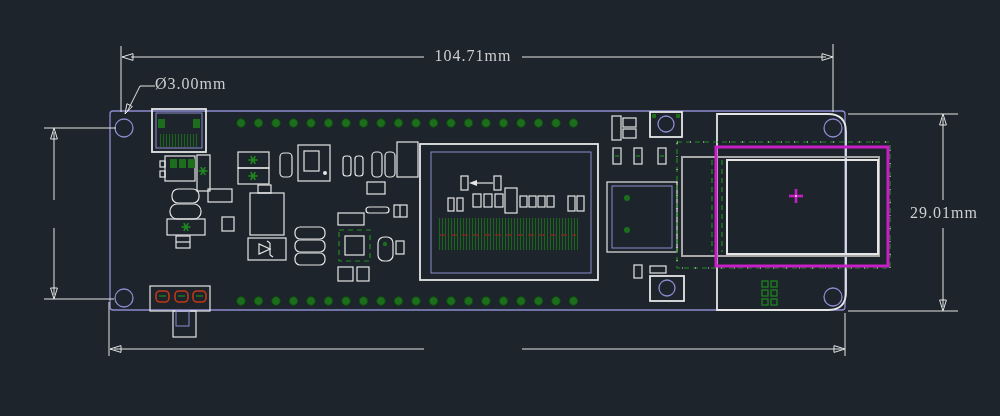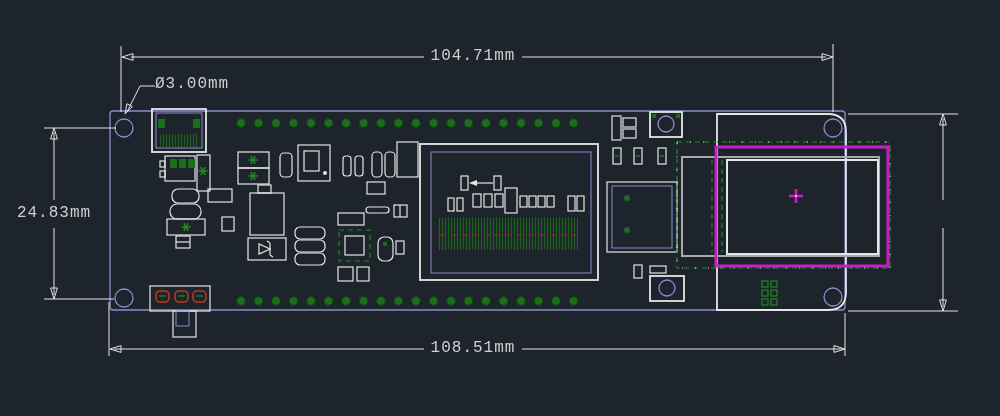--- a/index.html
+++ b/index.html
@@ -1,17 +1,17 @@
 <!DOCTYPE html>
 <html style="--background: #1d242b; --board: #8c8cd0; --line: #e6e6e6; --glass: #a9a9a9; --text: #cfcfcf; --green: #1f8a1f; --padgreen: #1c6e1c; --hatchgreen: #1b641b; --magenta: #c61fc6; --orange: #c03818; --dashred: #7a2a22;"><head>
 <meta charset="utf-8">
 <style>
   html,body{margin:0;padding:0;background:#1d242b;}
   .canvas{position:relative;width:1000px;height:416px;background:var(--background,#1d242b);
-          overflow:hidden;font-family:Liberation Mono, monospace;}
+          overflow:hidden;font-family:Liberation Serif, serif;}
   .canvas svg{position:absolute;left:0;top:0;}
   .dim-label{position:absolute;color:var(--text,#cfcfcf);font-size:16px;letter-spacing:1px;
              white-space:nowrap;font-weight:400;}
   .center{text-align:center;}
   
   .wh{stroke:var(--line);fill:none;stroke-width:1.2;}
   .wh2{stroke:var(--line);fill:none;stroke-width:1.8;}
   .lv{stroke:var(--board);fill:none;stroke-width:1.3;}
   .lvthin{stroke:var(--board);fill:none;stroke-width:1;}
   .gray{stroke:var(--glass);fill:none;stroke-width:2;}
@@ -298,17 +298,16 @@
     <path d="M943,114 l3.4,11 l-6.8,0 z" class="arr"></path>
     <path d="M943,311 l3.4,-11 l-6.8,0 z" class="arr"></path>
   </g>
   <g>
     <polyline points="155,86 140,86 127,112" class="dim"></polyline>
     <path d="M125,114 L126.9,103.7 L132.3,106.5 Z" class="arr"></path>
   </g>
 </svg>
 
 <div class="dim-label center" style="left:410px;top:47px;width:126px;">104.71mm</div>
-<div class="dim-label center" style="left:410px;top:339px;width:126px;">108.51mm</div>
-<div class="dim-label center" style="left:8px;top:204px;width:92px;">24.83mm</div>
+<div class="dim-label center" style="left:898px;top:204px;width:92px;">29.01mm</div>
 <div class="dim-label" style="left:155px;top:75px;">Ø3.00mm</div>
 
 </div>
 
 </body></html>

